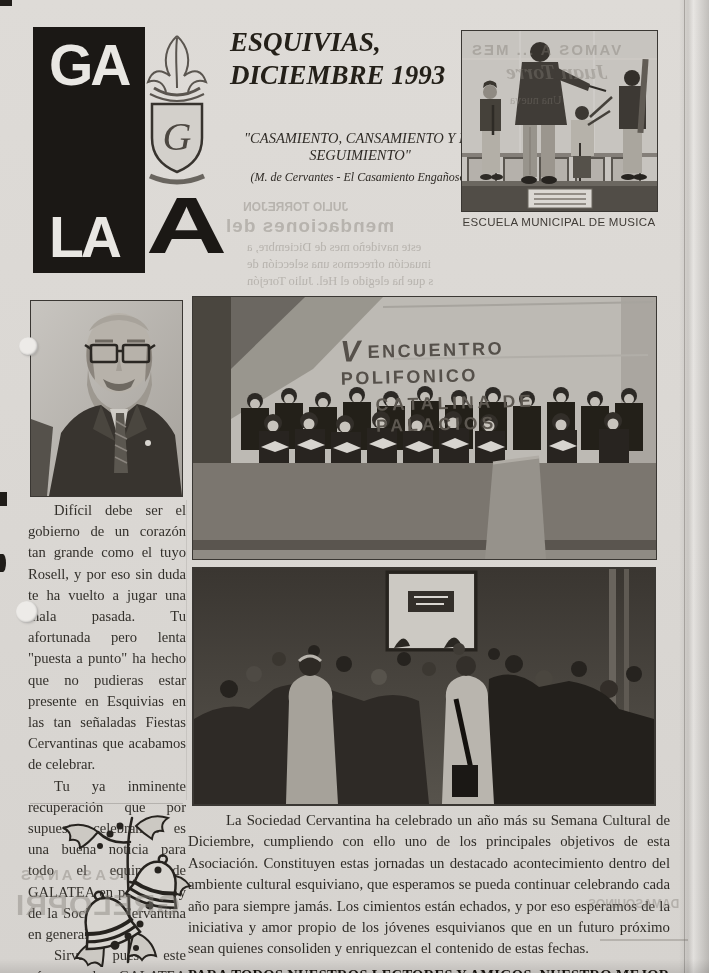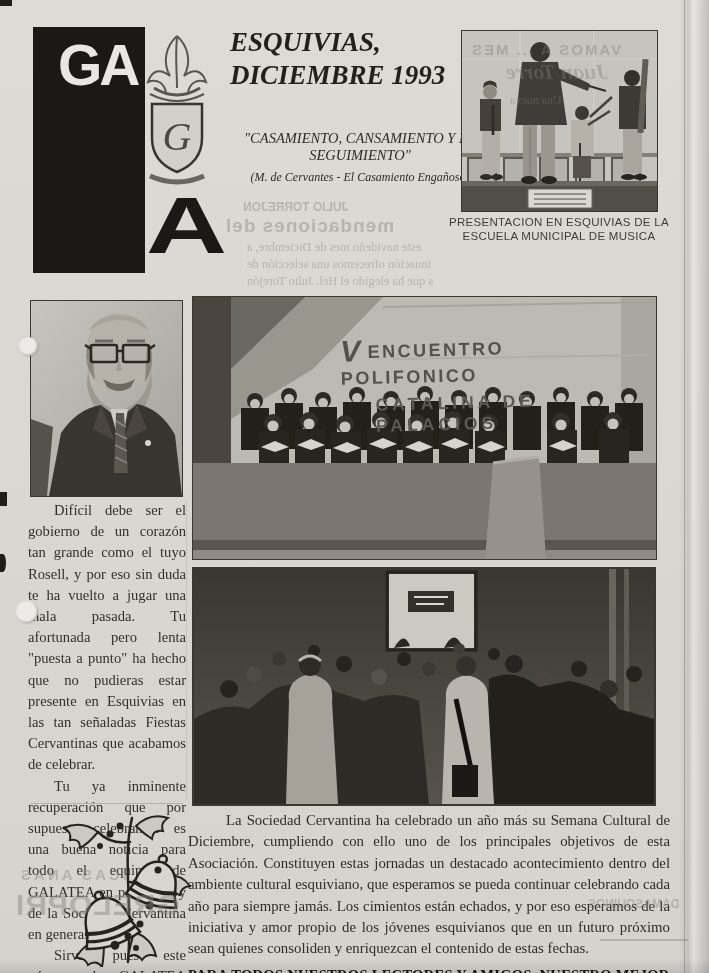--- a/index.html
+++ b/index.html
@@ -4,21 +4,21 @@
 <style>
   html,body{margin:0;padding:0;background:#b9b6b2;}
   .page{position:relative;width:709px;height:973px;margin:0 auto;overflow:hidden;
         background:#dbd8d4;
         background-image:linear-gradient(180deg,#dedbd7 0%,#dad7d3 55%,#d6d3cf 100%);
         font-family:"Liberation Serif",serif;color:#312d28;}
   .abs{position:absolute;}
   
   .logo-block{left:33px;top:27px;width:112px;height:246px;background:#1b1815;
               display:flex;flex-direction:column;justify-content:space-between;
-              padding:9px 0 7px 25px;box-sizing:border-box;}
+              padding:9px 0 7px 16px;box-sizing:border-box;}
   .logo-row{font-family:"Liberation Sans",sans-serif;font-weight:900;font-size:57px;
             line-height:58px;color:#e9e7e3;letter-spacing:-3px;}
   .big-a{left:146px;top:186px;font-family:"Liberation Sans",sans-serif;font-weight:900;
          font-size:92px;line-height:92px;color:#1b1815;transform:scale(1.22,.86);
          transform-origin:left top;letter-spacing:-2px;}
   .crest{left:136px;top:32px;}
   .issue-title{left:230px;top:26px;width:264px;text-align:left;font-style:italic;
                font-weight:700;font-size:27px;line-height:33px;color:#242019;}
   .quote{left:220px;top:130px;width:280px;text-align:center;font-style:italic;
          font-size:14.5px;line-height:17px;color:#2e2a25;}
@@ -67,20 +67,21 @@
 <body>
 
 <div class="page">
 
   <div class="edge-mark" style="left:0;top:0;width:12px;height:6px;"></div>
   <div class="edge-mark" style="left:0;top:492px;width:7px;height:14px;"></div>
   <div class="edge-mark" style="left:0;top:554px;width:6px;height:18px;border-radius:0 60% 60% 0;"></div>
 
   <div class="abs logo-block">
     <span class="logo-row">GA</span>
+    <span class="logo-row">LA</span>
   </div>
 
   <div class="abs crest">
     <svg width="82" height="168" viewBox="0 0 82 168">
       <g stroke="#4c4741" fill="none" stroke-width="2" opacity=".9">
         <path d="M41,4 C30,14 26,30 34,44 C24,36 16,38 12,50 C22,46 28,52 30,60"></path>
         <path d="M41,4 C52,14 56,30 48,44 C58,36 66,38 70,50 C60,46 54,52 52,60"></path>
         <path d="M41,6 C39,24 41,40 41,56"></path>
         <path d="M18,56 Q41,70 64,56" stroke-width="3"></path>
         <path d="M14,62 Q41,76 68,62" stroke-width="2"></path>
@@ -161,21 +162,20 @@
       <ellipse cx="166" cy="146" rx="7" ry="3" fill="#26231f"></ellipse>
         <ellipse cx="178" cy="146" rx="7" ry="3" fill="#26231f"></ellipse>
     </svg>
     
     <div class="bleed" style="left:8px;top:10px;font-weight:700;font-size:15px;letter-spacing:2px;">VAMOS A ... MES</div>
     <div class="bleed" style="left:44px;top:28px;font-family:'Liberation Serif',serif;font-style:italic;font-weight:700;font-size:22px;">Juan Torre</div>
     <div class="bleed" style="left:48px;top:62px;font-family:'Liberation Serif',serif;font-size:12px;">Una nueva</div>
   </div>
 
   <div class="abs caption-music">
-    <div>PRESENTACION EN ESQUIVIAS DE LA</div>
     <div>ESCUELA MUNICIPAL DE MUSICA</div>
   </div>
 
   <div class="bleed" style="left:243px;top:200px;font-weight:700;font-size:12px;">JULIO TORREJON</div>
   <div class="bleed" style="left:225px;top:215px;font-weight:700;font-size:19px;letter-spacing:1px;">mendaciones del</div>
   <div class="bleed" style="left:247px;top:240px;font-family:'Liberation Serif',serif;font-size:12.5px;">este navideño mes de Diciembre, a</div>
   <div class="bleed" style="left:247px;top:257px;font-family:'Liberation Serif',serif;font-size:12.5px;">inuación ofrecemos una selección de</div>
   <div class="bleed" style="left:247px;top:274px;font-family:'Liberation Serif',serif;font-size:12.5px;">s que ha elegido el Hel. Julio Torejón</div>
 
   <div class="abs photo photo-portrait">

